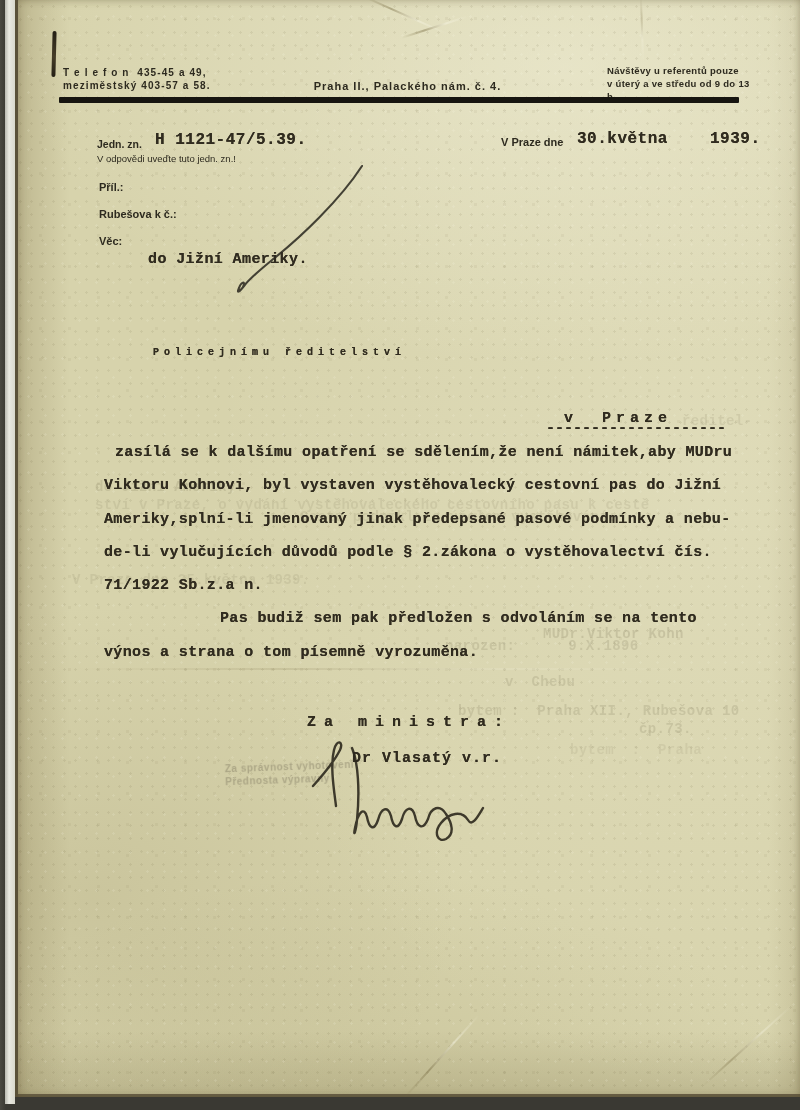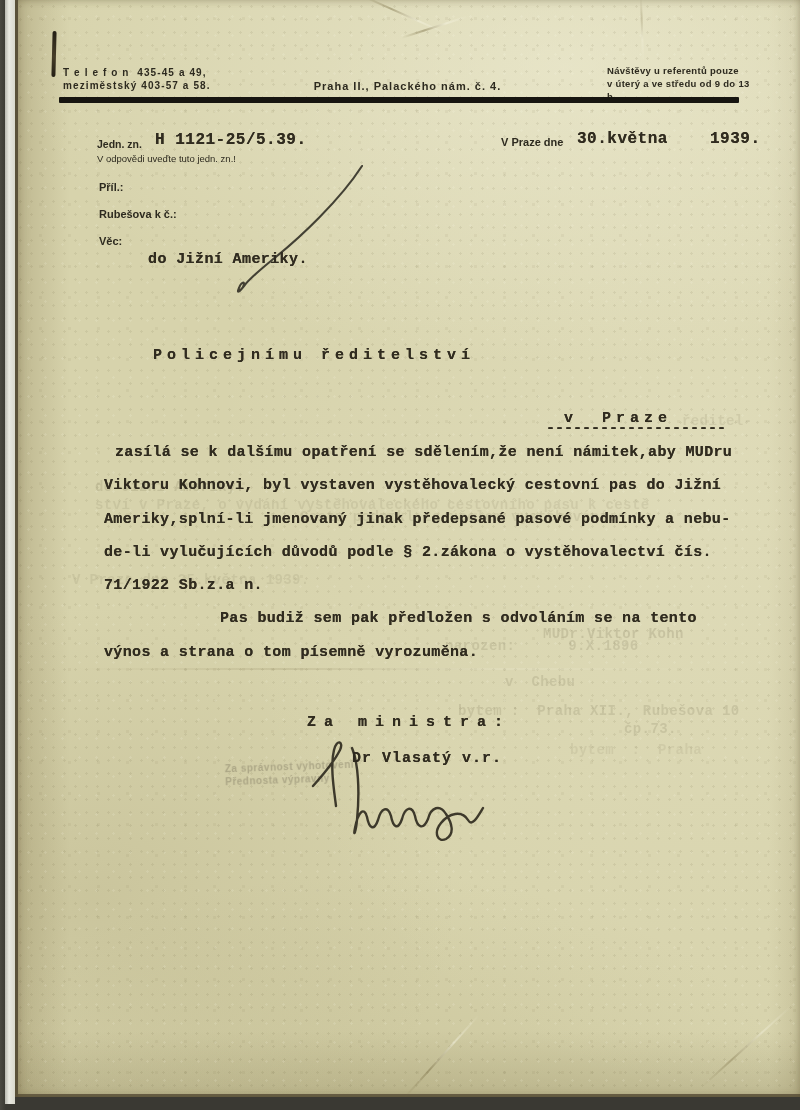--- a/index.html
+++ b/index.html
@@ -45,21 +45,21 @@
   .tw{font-family:"Liberation Mono","DejaVu Sans Mono",monospace;font-weight:bold;color:#302b1f;text-shadow:0 0 .6px rgba(48,43,31,.85);white-space:pre;}
   .ref-label{position:absolute;left:82px;top:138px;font-size:10.5px;font-weight:bold;}
   .ref-num{position:absolute;left:140px;top:131px;font-size:16px;letter-spacing:.5px;}
   .ref-note{position:absolute;left:82px;top:153px;font-size:9.5px;}
   .place-label{position:absolute;left:463px;top:136px;font-size:11px;font-weight:bold;margin-left:23px;}
   .date-dm{position:absolute;left:562px;top:130px;font-size:16px;letter-spacing:.5px;}
   .date-y{position:absolute;left:695px;top:130px;font-size:16px;letter-spacing:.5px;}
   .lbl{position:absolute;left:84px;font-size:11px;font-weight:bold;}
   .subj{position:absolute;left:133px;font-size:15px;letter-spacing:.4px;}
 
-  .recip{position:absolute;left:138px;top:347px;font-size:15px;letter-spacing:5px;}
+  .recip{position:absolute;left:138px;top:347px;font-size:10px;letter-spacing:5px;}
   .vpraze{position:absolute;left:549px;top:410px;font-size:15px;letter-spacing:5px;word-spacing:10px;}
   .dashes{position:absolute;left:531px;top:420px;font-size:15px;letter-spacing:0;}
 
   .body-lines{position:absolute;left:89px;top:444px;width:660px;font-size:15px;letter-spacing:.35px;}
   .bline{height:33.3px;}
   .bline:nth-child(1){text-indent:11px;}
   .bline:nth-child(6){text-indent:116px;}
 
   .zamin{position:absolute;left:292px;top:714px;font-size:15px;letter-spacing:8px;}
   .signer{position:absolute;left:337px;top:750px;font-size:15px;letter-spacing:1px;}
@@ -82,21 +82,21 @@
     <div class="crease c5"></div>
     <div class="crease c6"></div>
     <div class="staple"></div>
 
     <div class="lh-tel print"><span>T e l e f o n  435-45 a 49,</span><br><span>meziměstský 403-57 a 58.</span></div>
     <div class="lh-addr print">Praha II., Palackého nám. č. 4.</div>
     <div class="lh-visits print"><span>Návštěvy u referentů pouze</span><br><span>v úterý a ve středu od 9 do 13 h.</span></div>
     <div class="lh-rule"></div>
 
     <div class="ref-label print">Jedn. zn.</div>
-    <div class="ref-num tw">H 1121-25/5.39.</div>
+    <div class="ref-num tw">H 1121-47/5.39.</div>
     <div class="ref-note print">V odpovědi uveďte tuto jedn. zn.!</div>
     <div class="place-label print">V Praze dne</div>
     <div class="date-dm tw">30.května</div>
     <div class="date-y tw">1939.</div>
 
     <div class="lbl print" style="top:181px">Příl.:</div>
     <div class="lbl print" style="top:208px">Rubešova k č.:</div>
     <div class="lbl print" style="top:235px">Věc:</div>
     <div class="subj tw" style="top:251px">do Jižní Ameriky.</div>
 
@@ -111,21 +111,21 @@
     <div id="ghost-layer">
         <div class="ghost" style="left: 80px; top: 456px; opacity: 0.14; margin-top: 41px;">ství v Praze, o vydání vystěhovaleckého cestovního pasu k cestě</div>
         <div class="ghost" style="left: 80px; top: 479px; opacity: 0.2;">do Jižní Ameriky.</div>
         <div class="ghost" style="left: 285px; top: 509px; opacity: 0.15;">Cestu podnikl za účelem vystěhování:</div>
         <div class="ghost" style="left: 57px; top: 572px; opacity: 0.14;">V Praze dne 25.května 1939.</div>
         <div class="ghost" style="left: 667px; top: 413px; opacity: 0.15;">ředitel-</div>
         <div class="ghost" style="left: 528px; top: 606px; opacity: 0.22; margin-top: 20px;">MUDr.Viktor Kohn</div>
         <div class="ghost" style="left: 430px; top: 638px; opacity: 0.2;">narozen:      9.X.1896</div>
         <div class="ghost" style="left: 490px; top: 674px; opacity: 0.2;">v  Chebu</div>
         <div class="ghost" style="left: 443px; top: 703px; opacity: 0.2;">bytem :  Praha XII., Rubešova 10</div>
-        <div class="ghost" style="left: 609px; top: 721px; opacity: 0.2;">čp.73.</div>
+        <div class="ghost" style="left: 624px; top: 721px; opacity: 0.2;">čp.73.</div>
         <div class="ghost" style="left: 555px; top: 742px; opacity: 0.12;">bytem  :  Praha</div>
       </div>
 
     <div class="body-lines tw" id="body-lines"><div class="bline">zasílá se k dalšímu opatření se sdělením,že není námitek,aby MUDru</div><div class="bline">Viktoru Kohnovi, byl vystaven vystěhovalecký cestovní pas do Jižní</div><div class="bline">Ameriky,splní-li jmenovaný jinak předepsané pasové podmínky a nebu-</div><div class="bline">de-li vylučujících důvodů podle § 2.zákona o vystěhovalectví čís.</div><div class="bline">71/1922 Sb.z.a n.</div><div class="bline">Pas budiž sem pak předložen s odvoláním se na tento</div><div class="bline">výnos a strana o tom písemně vyrozuměna.</div></div>
 
     <div class="zamin tw">Za ministra:</div>
     <div class="signer tw">Dr Vlasatý v.r.</div>
     <div class="stamp"><span>Za správnost vyhotovení</span><br><span>Přednosta výpravny</span></div>
 
     <svg class="stroke" style="left:280px;top:725px" width="230" height="135" viewBox="0 0 230 135">

